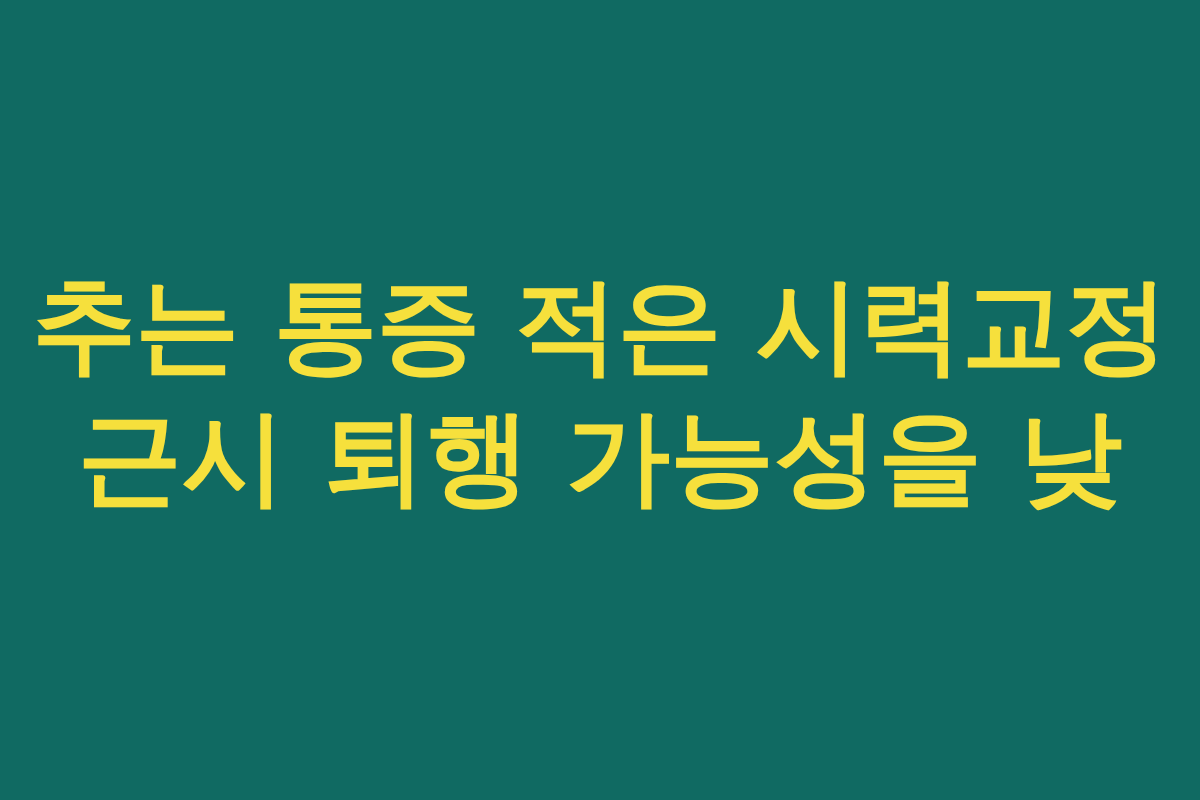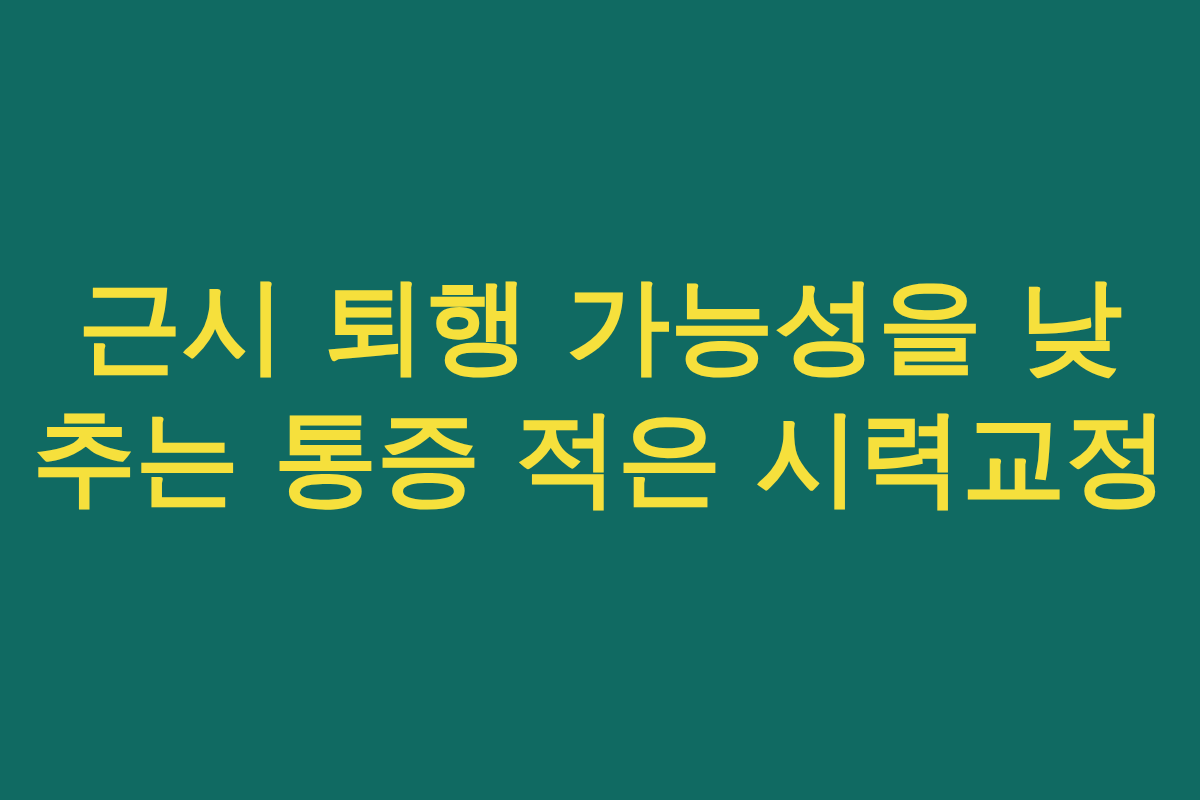--- a/index.html
+++ b/index.html
@@ -52,19 +52,19 @@
   .headline-line.line-2 { letter-spacing: -1px; }
   .headline-line.line-3 { letter-spacing: 1px; }
 </style>
 </head>
 <body>
 
 <div id="banner" style="background: rgb(16, 106, 98);">
 
   <div id="text-block">
 
+    <div class="headline-line line-2" style="color: rgb(246, 224, 60);">추는 통증 적은 시력교정</div>
+
     <div class="headline-line line-1" style="color: rgb(246, 224, 60);">근시 퇴행 가능성을 낮</div>
-
-    <div class="headline-line line-2" style="color: rgb(246, 224, 60);">추는 통증 적은 시력교정</div>
 
 
   </div>
 </div>
 
 </body></html>

